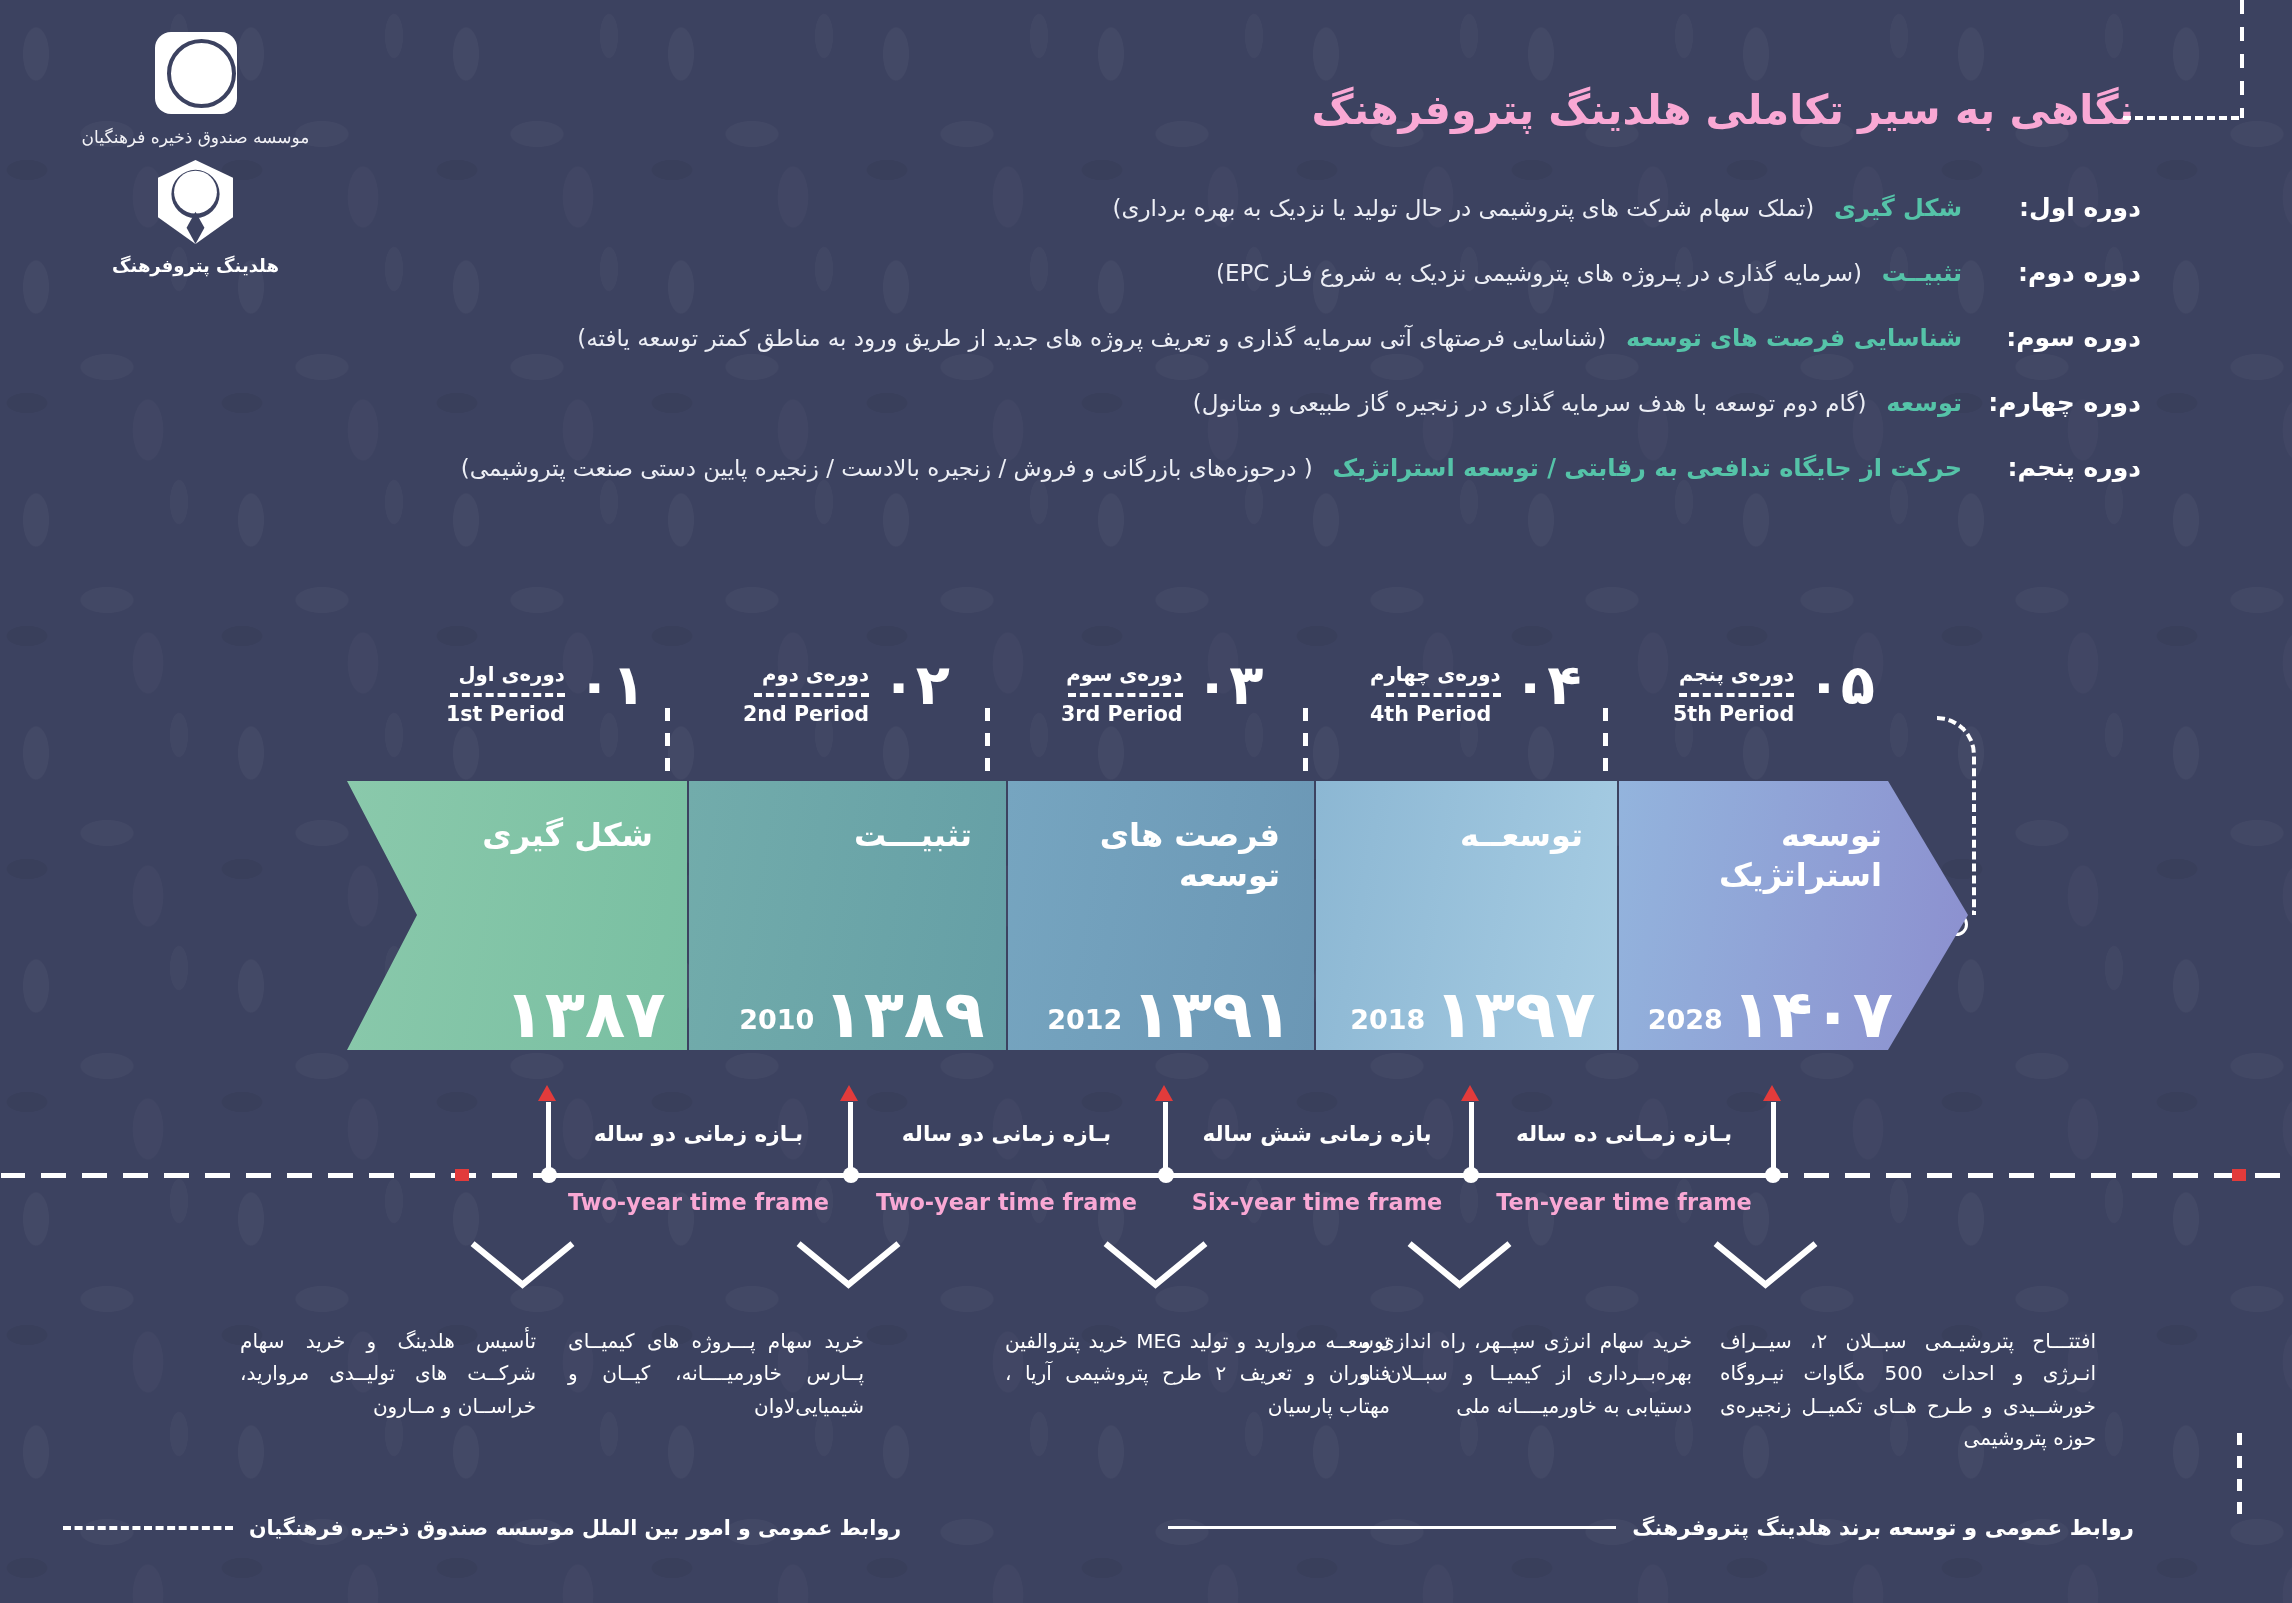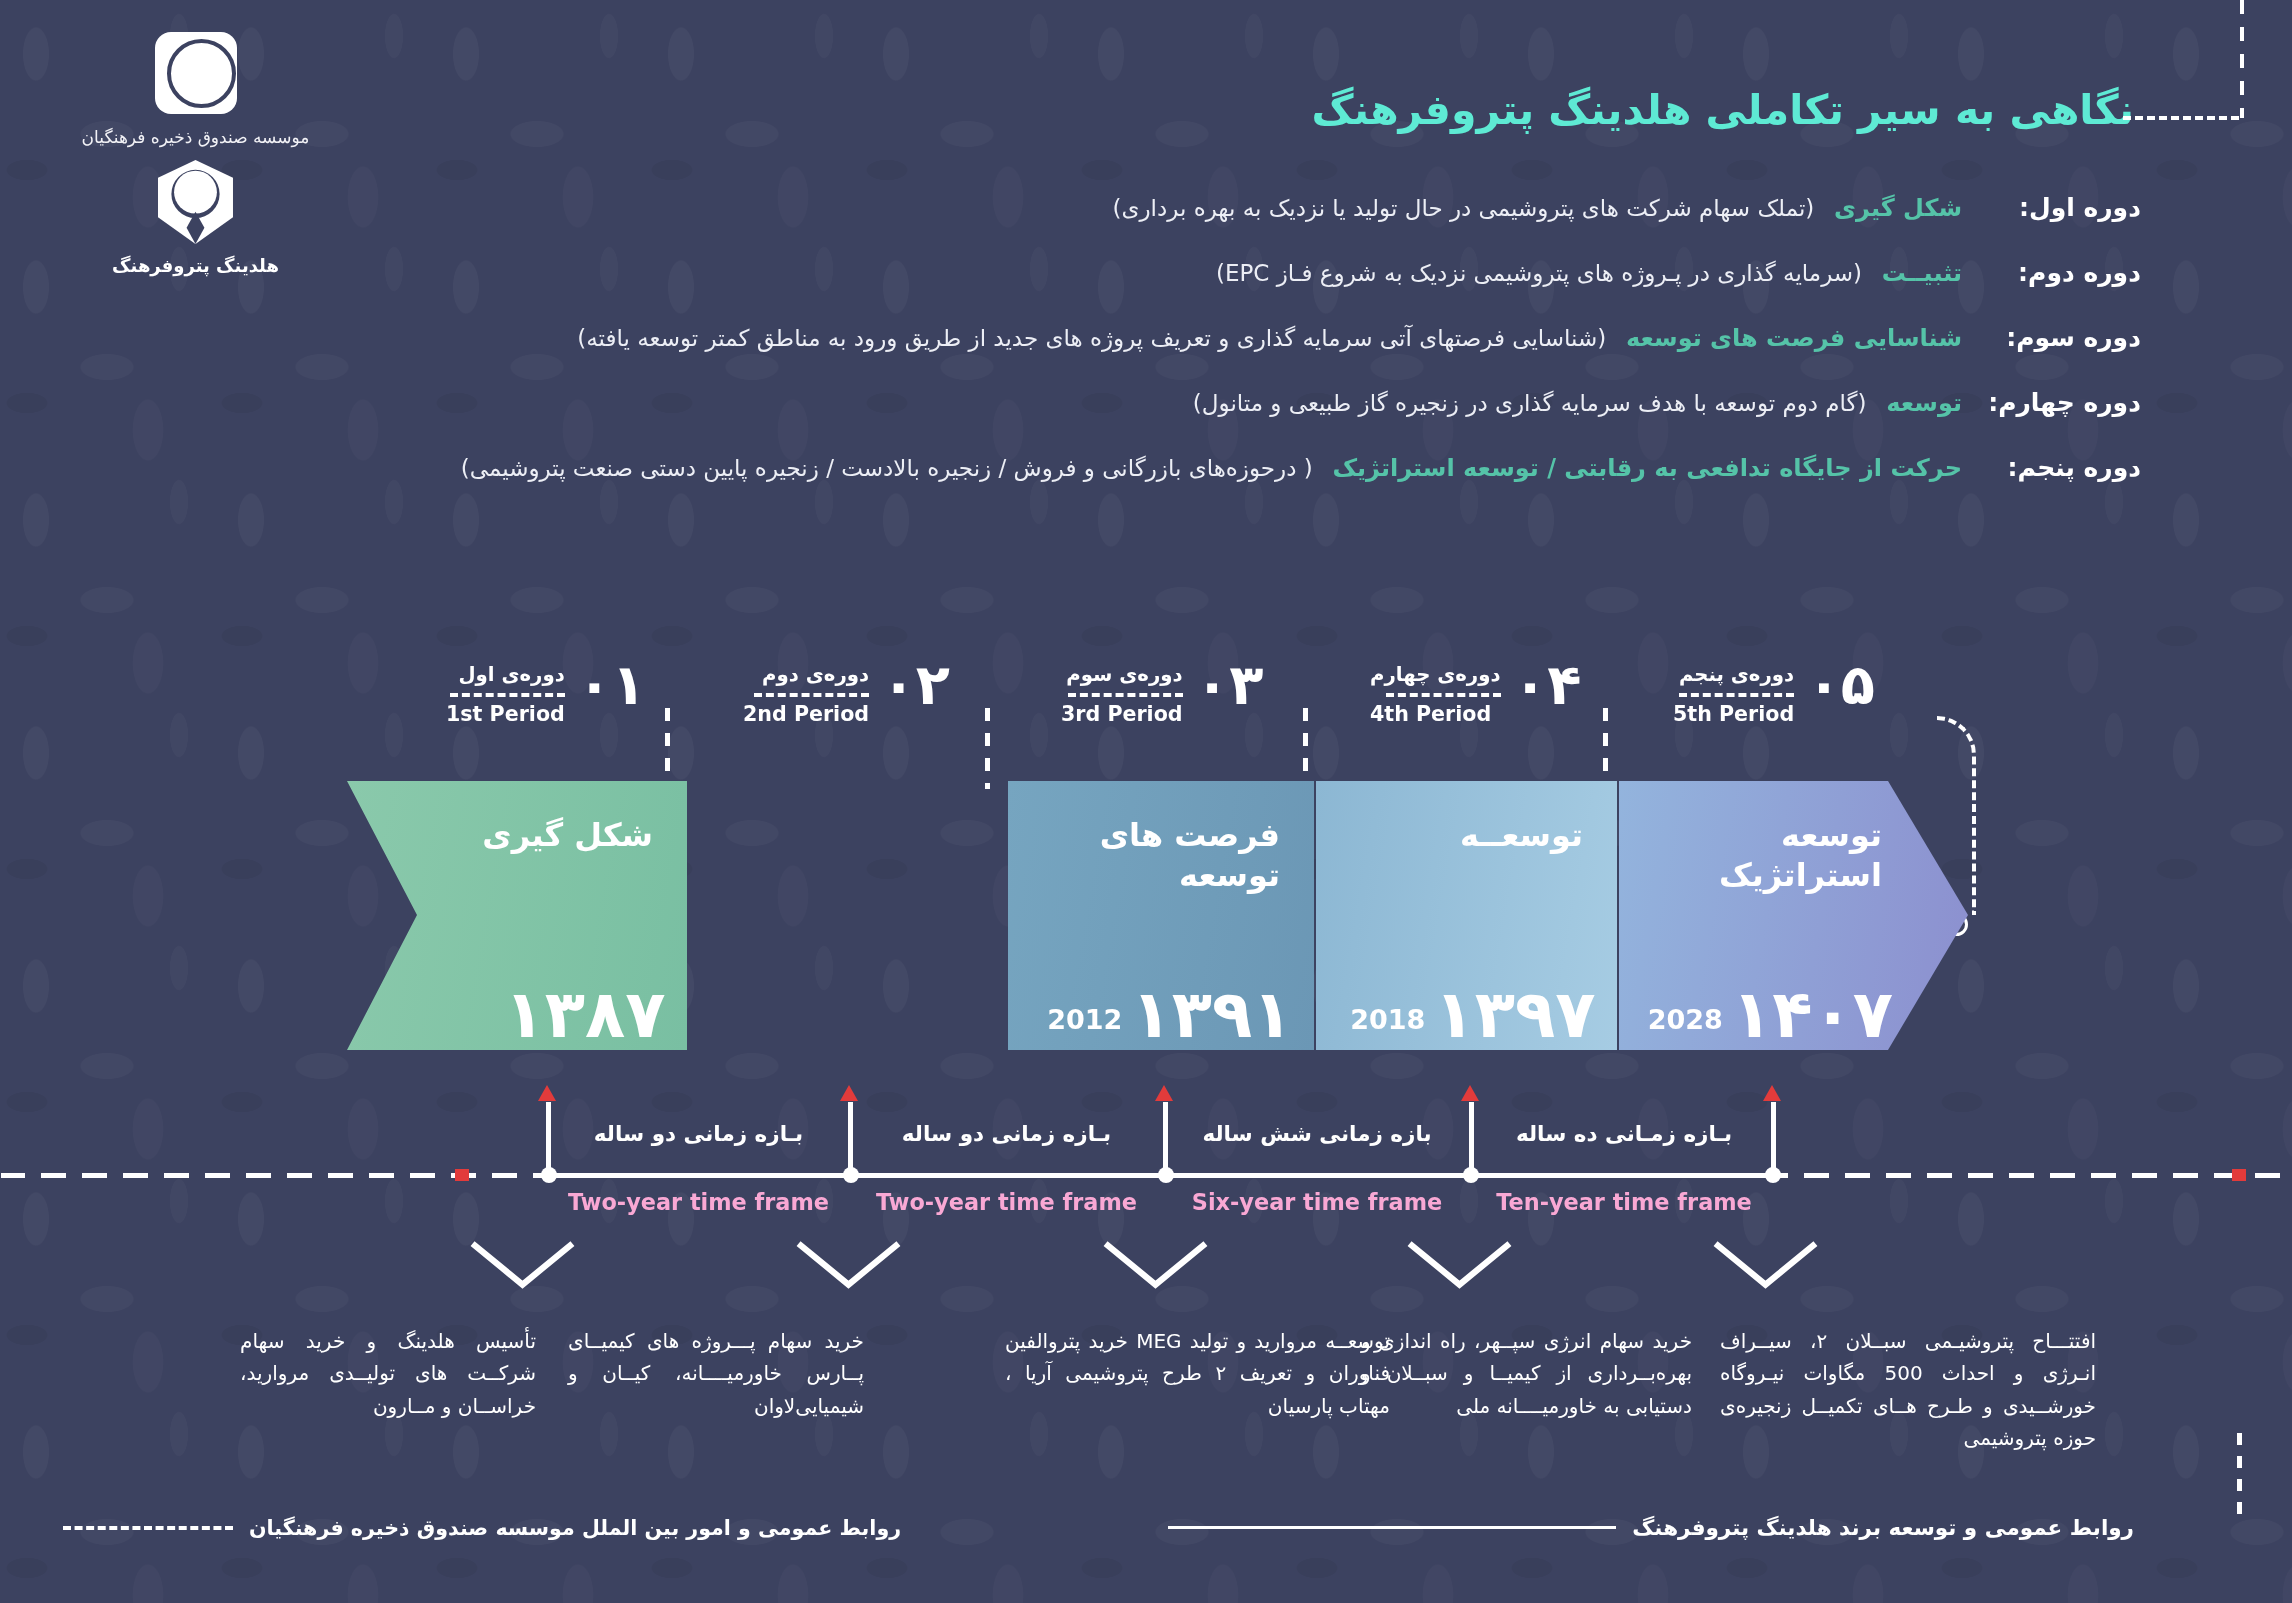--- a/index.html
+++ b/index.html
@@ -39,21 +39,21 @@
                font-family:"DejaVu Serif","Liberation Serif",serif; }
 
   .logo-block-2{ position:absolute; left:79px; top:160px; width:233px; text-align:center; }
   .logo-mark-2{ width:75px;height:84px;margin:0 auto;position:relative; }
   .hexwrap{ position:absolute; inset:0; }
   .logo-cap-2{ font-size:18px; margin-top:10.7px; color:#ffffff; font-weight:bold; }
 
   
   .title{
     position:absolute; right:159px; top:86px;
-    font-size:41px; font-weight:bold; color:#5eead4; white-space:nowrap;
+    font-size:41px; font-weight:bold; color:#f9a8d4; white-space:nowrap;
     letter-spacing:-0.4px;
   }
   .title-dash{
     position:absolute; right:54px; top:116px; width:116px; height:0;
     border-top:4.5px dashed #ffffff;
   }
   .title-corner{
     position:absolute; right:49px; top:0px; width:4.5px; height:118px;
     background:repeating-linear-gradient(to bottom,#fff 0 14.3px,transparent 14.3px 27px);
   }
@@ -253,20 +253,28 @@
   <div class="seg" style="left:0; width:340px;
        clip-path:polygon(0 0, 340px 0, 340px 269px, 0 269px, 70px 134px);">
     <div style="position:absolute;inset:0;background:linear-gradient(100deg,#8ac9ab 0%,#79bfa2 100%);"></div>
     <div class="fa">شکل گیری</div>
     <div class="yr">
       <span class="yfa">۱۳۸۷</span>
       <span class="yen"></span>
     </div>
   </div>
 
+  <div class="seg" style="left:342px; width:317px;">
+    <div style="position:absolute;inset:0;background:linear-gradient(100deg,#72acab 0%,#659fa6 100%);"></div>
+    <div class="fa">تثبیـــت</div>
+    <div class="yr">
+      <span class="yfa">۱۳۸۹</span>
+      <span class="yen">2010</span>
+    </div>
+  </div>
 
   <div class="seg" style="left:661px; width:306px;">
     <div style="position:absolute;inset:0;background:linear-gradient(100deg,#76a5c0 0%,#6b97b5 100%);"></div>
     <div class="fa" style="white-space:pre-line;">فرصت های
 توسعه</div>
     <div class="yr">
       <span class="yfa">۱۳۹۱</span>
       <span class="yen">2012</span>
     </div>
   </div>

